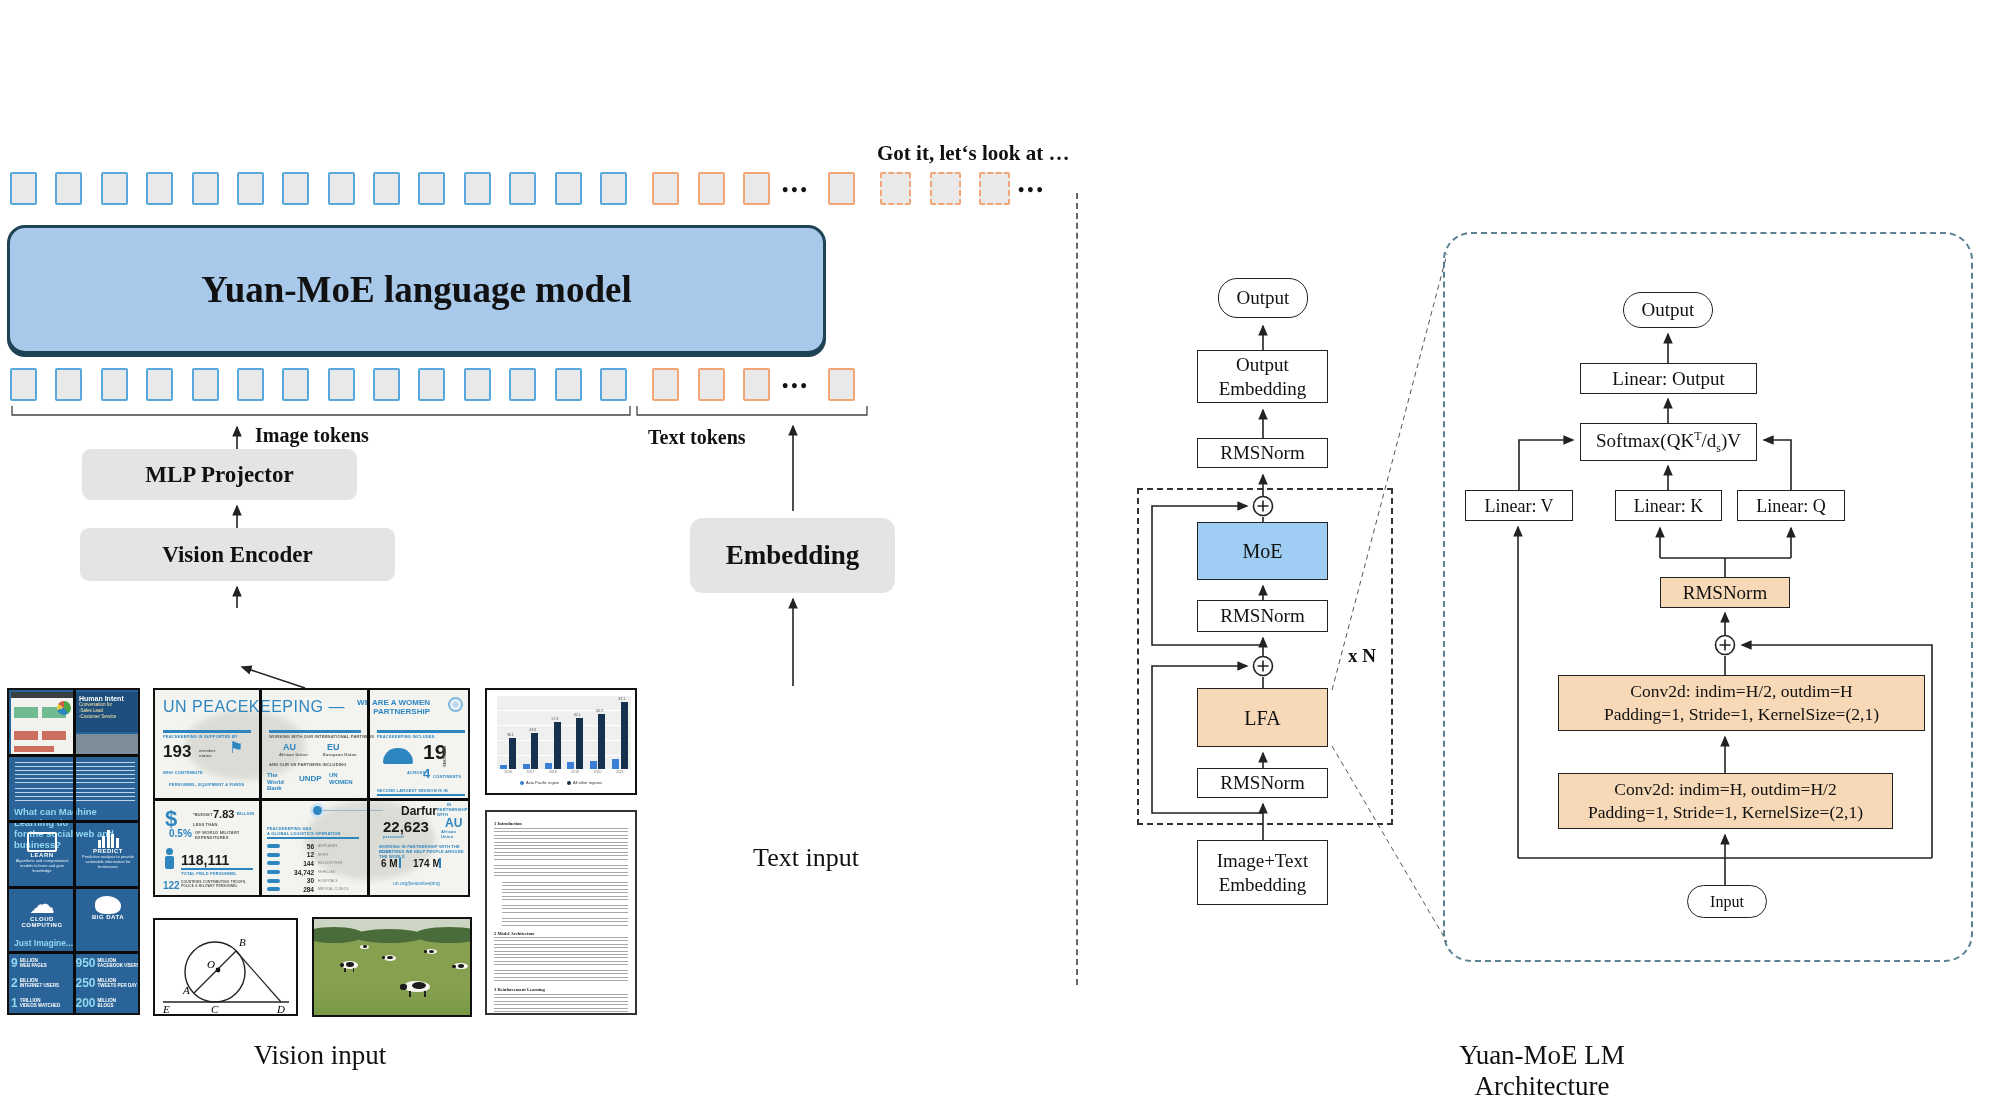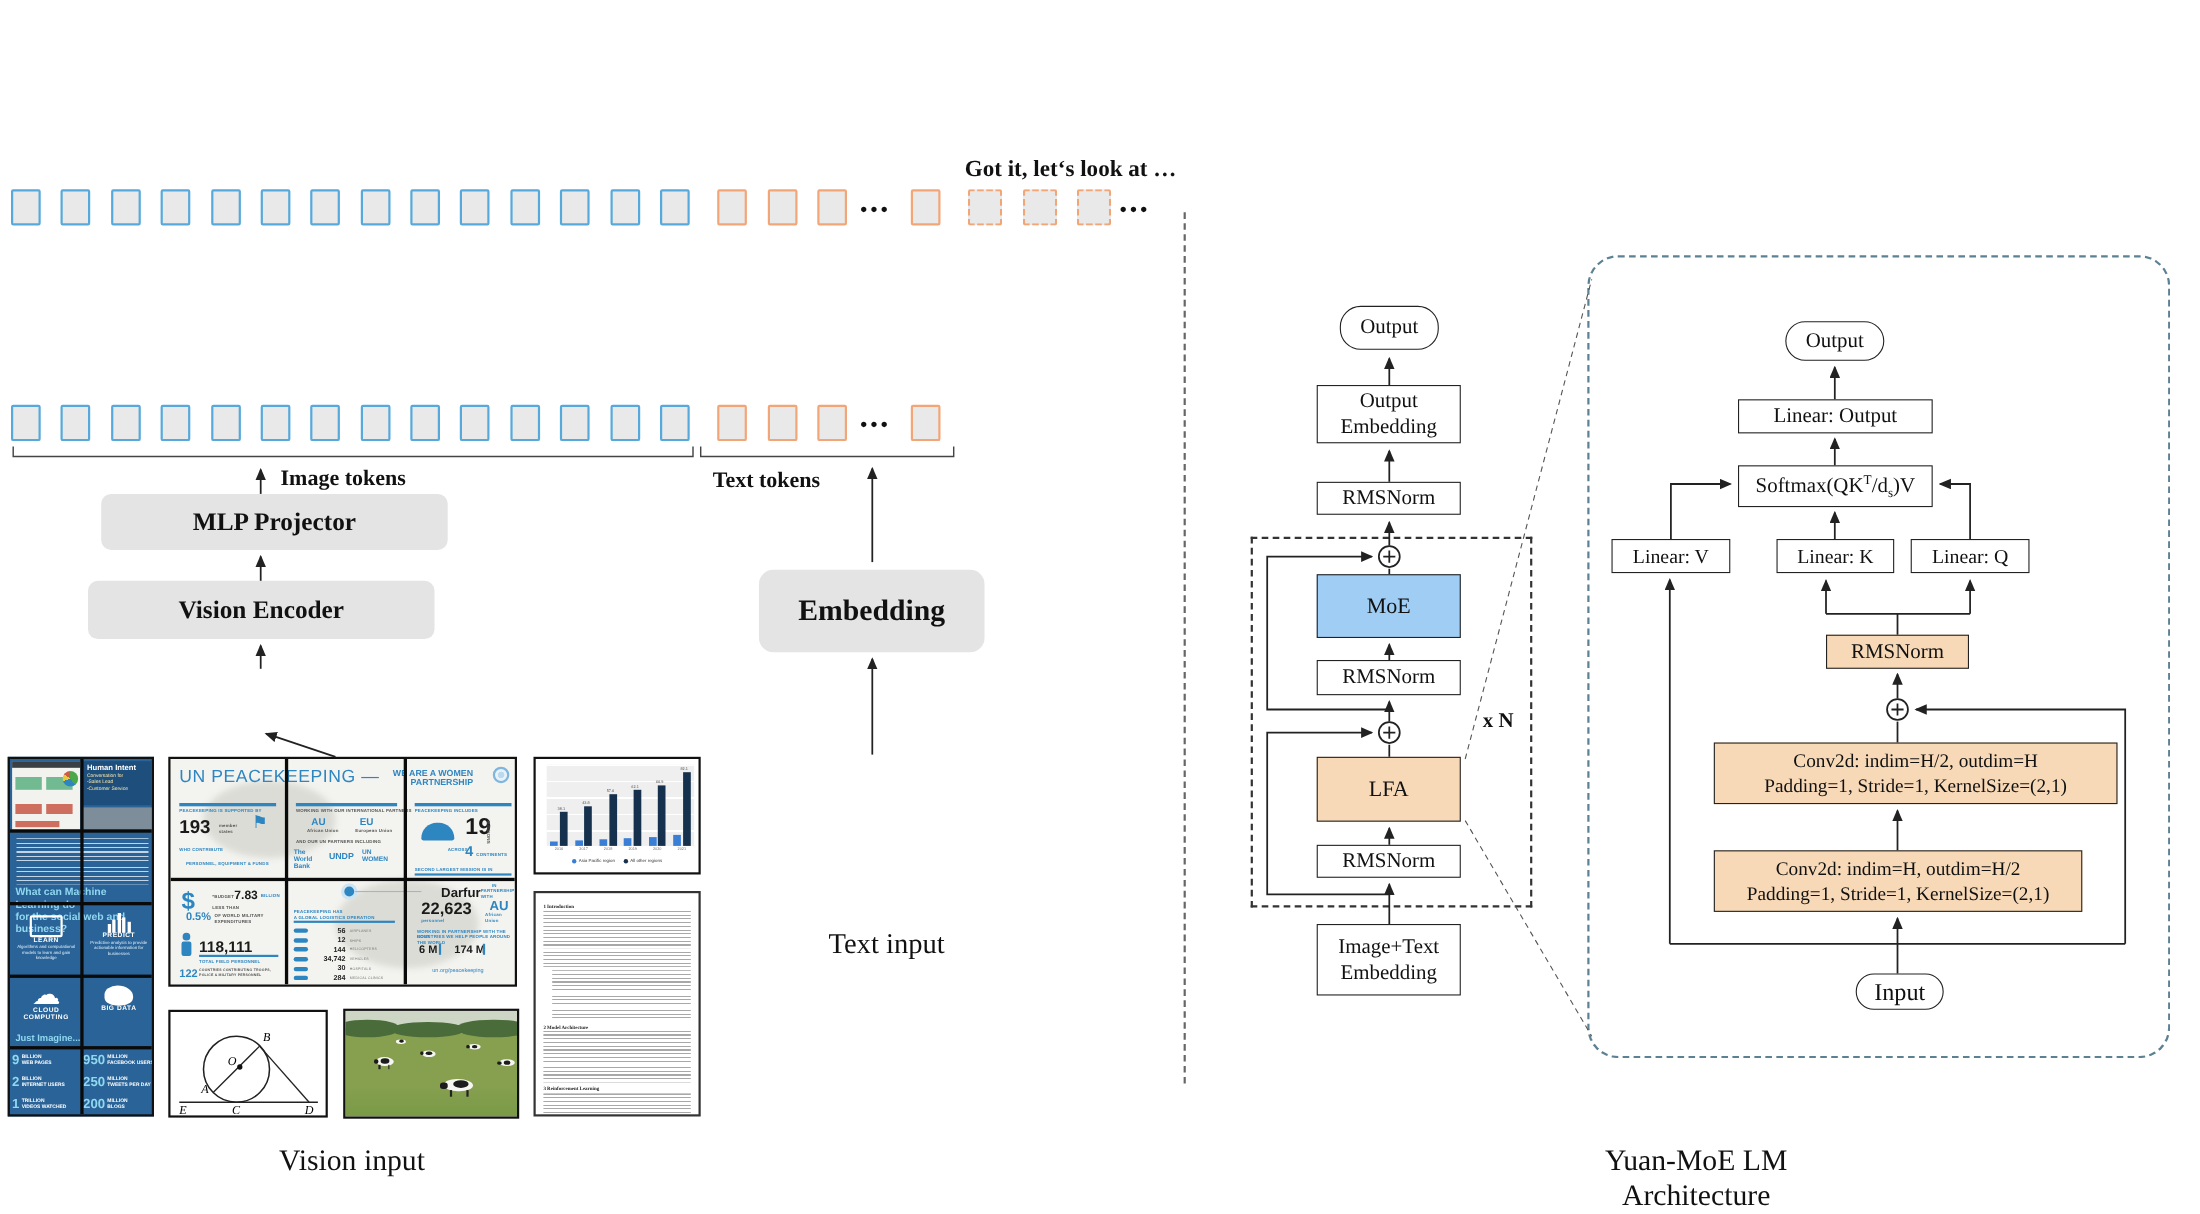--- a/index.html
+++ b/index.html
@@ -159,20 +159,23 @@
     </div>
   <div class="abs dots" style="left:782px;top:180px;">•••</div>
   <div class="abs tok orange" style="left:828px;top:172px;"></div>
   <div class="abs tok-group" style="left:880px;top:172px;width:130px;">
     <div class="tok dashed"></div>
   <div class="tok dashed"></div>
       <div class="tok dashed"></div>
     </div>
   <div class="abs dots" style="left:1018px;top:180px;">•••</div>
 
+  <div class="abs model-box">
+    <span>Yuan-MoE language model</span>
+  </div>
 
   <div class="abs tok-group" style="left:10px;top:368px;width:617px;">
     <div class="tok"></div>
   <div class="tok"></div>
       <div class="tok"></div>
       <div class="tok"></div>
       <div class="tok"></div>
       <div class="tok"></div>
       <div class="tok"></div>
       <div class="tok"></div>
@@ -187,21 +190,21 @@
     <div class="tok orange"></div>
   <div class="tok orange"></div>
       <div class="tok orange"></div>
     </div>
   <div class="abs dots" style="left:782px;top:376px;">•••</div>
   <div class="abs tok orange" style="left:828px;top:368px;"></div>
 
   <div class="abs tok-label" style="left:255px;top:424px;">Image tokens</div>
   <div class="abs tok-label" style="left:648px;top:426px;">Text tokens</div>
 
-  <div class="abs gray-box" style="left:92px;top:449px;width:315px;height:51px;text-align:center;">
+  <div class="abs gray-box" style="left:82px;top:449px;width:275px;height:51px;text-align:center;">
     <span>MLP Projector</span>
   </div>
   <div class="abs gray-box" style="left:80px;top:528px;width:315px;height:53px;">
     <span>Vision Encoder</span>
   </div>
   <div class="abs gray-box" style="left:690px;top:518px;width:205px;height:75px;border-radius:13px;font-size:27px;">
     <span>Embedding</span>
   </div>
 
   <div class="abs caption" style="left:706px;top:843px;width:200px;font-size:26px;">Text input</div>
@@ -608,21 +611,21 @@
     <span>RMSNorm</span>
   </div>
   <div class="abs dbox warm conv" style="left:1558px;top:675px;width:367px;height:56px;">
     <span>Conv2d: indim=H/2, outdim=H</span>
     <span>Padding=1, Stride=1, KernelSize=(2,1)</span>
   </div>
   <div class="abs dbox warm conv" style="left:1558px;top:773px;width:335px;height:56px;">
     <span>Conv2d: indim=H, outdim=H/2</span>
     <span>Padding=1, Stride=1, KernelSize=(2,1)</span>
   </div>
-  <div class="abs dbox pill" style="left:1687px;top:885px;width:80px;height:33px;font-size:22px;">
+  <div class="abs dbox pill" style="left:1687px;top:885px;width:80px;height:33px;font-size:16px;">
     <span>Input</span>
   </div>
 
   <div class="abs caption" style="left:1392px;top:1040px;width:300px;">Yuan-MoE LM Architecture</div>
 
   <svg class="overlay" width="2000" height="1104" viewBox="0 0 2000 1104">
     <defs>
       <marker id="ah" markerWidth="7" markerHeight="7" refX="6" refY="3" orient="auto">
         <path d="M0,0 L7,3 L0,6 Z" fill="#222"></path>
       </marker>

